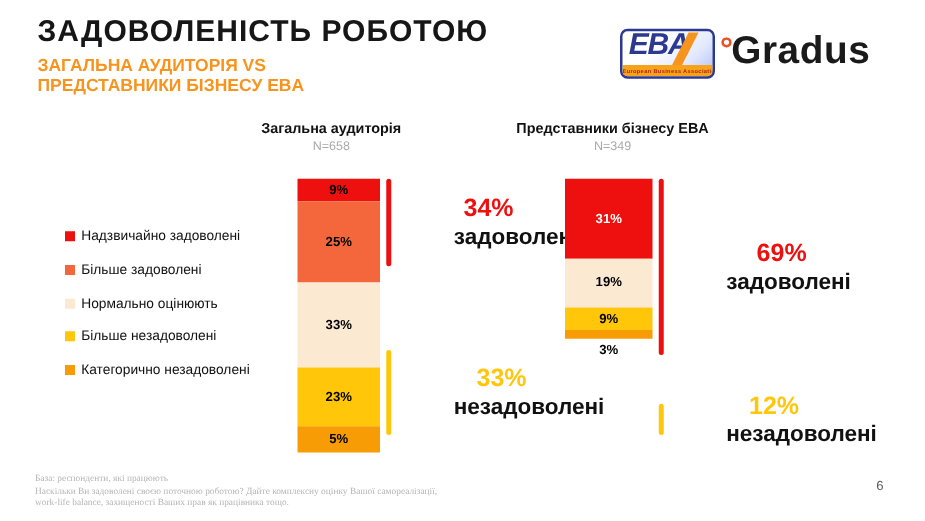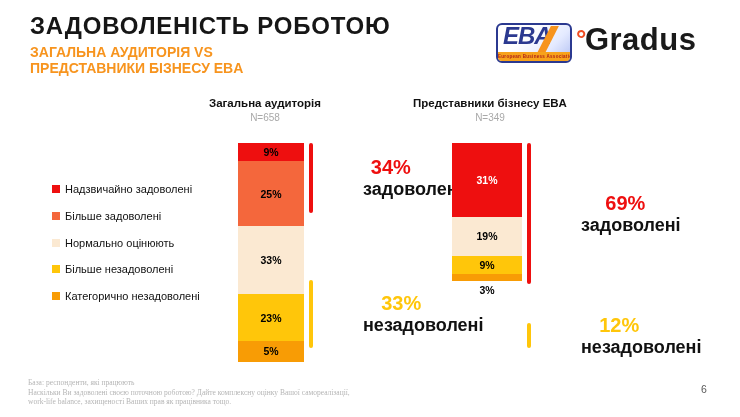--- a/index.html
+++ b/index.html
@@ -129,21 +129,21 @@
   <div class="anno" id="anno-0-dis" style="top: 314.175px;">
     <span class="anno-pct" style="color: rgb(255, 198, 10);">33%</span>
     <span class="anno-label">незадоволені</span>
   </div>
 
   <div class="col-header" id="header-1">
     <div>Представники бізнесу EBA</div>
     <div class="col-n">N=349</div>
   </div>
   <div class="bar" id="bar-1">
-      <div class="seg" style="height: 74px; background: rgb(238, 15, 15); color: rgb(255, 255, 255);">31%</div>
+      <div class="seg" style="height: 64px; background: rgb(238, 15, 15); color: rgb(255, 255, 255);">31%</div>
       <div class="seg" style="height: 38.95px; background: rgb(251, 233, 210); color: rgb(0, 0, 0);">19%</div>
       <div class="seg" style="height: 18.45px; background: rgb(255, 198, 10); color: rgb(0, 0, 0);">9%</div>
       <div class="seg" style="height: 6.15px; background: rgb(248, 156, 5);"></div>
       <div class="below-label">3%</div>
     </div>
   <div class="bracket" id="bracket-1-sat" style="top: 143px; height: 141.45px; background: rgb(238, 15, 15);"></div>
   <div class="bracket" id="bracket-1-dis" style="top: 323.4px; height: 24.6px; background: rgb(255, 198, 10);"></div>
   <div class="anno" id="anno-1-sat" style="top: 213.725px;">
     <span class="anno-pct" style="color: rgb(238, 15, 15); margin-left: 33px;">69%</span>
     <span class="anno-label">задоволені</span>

